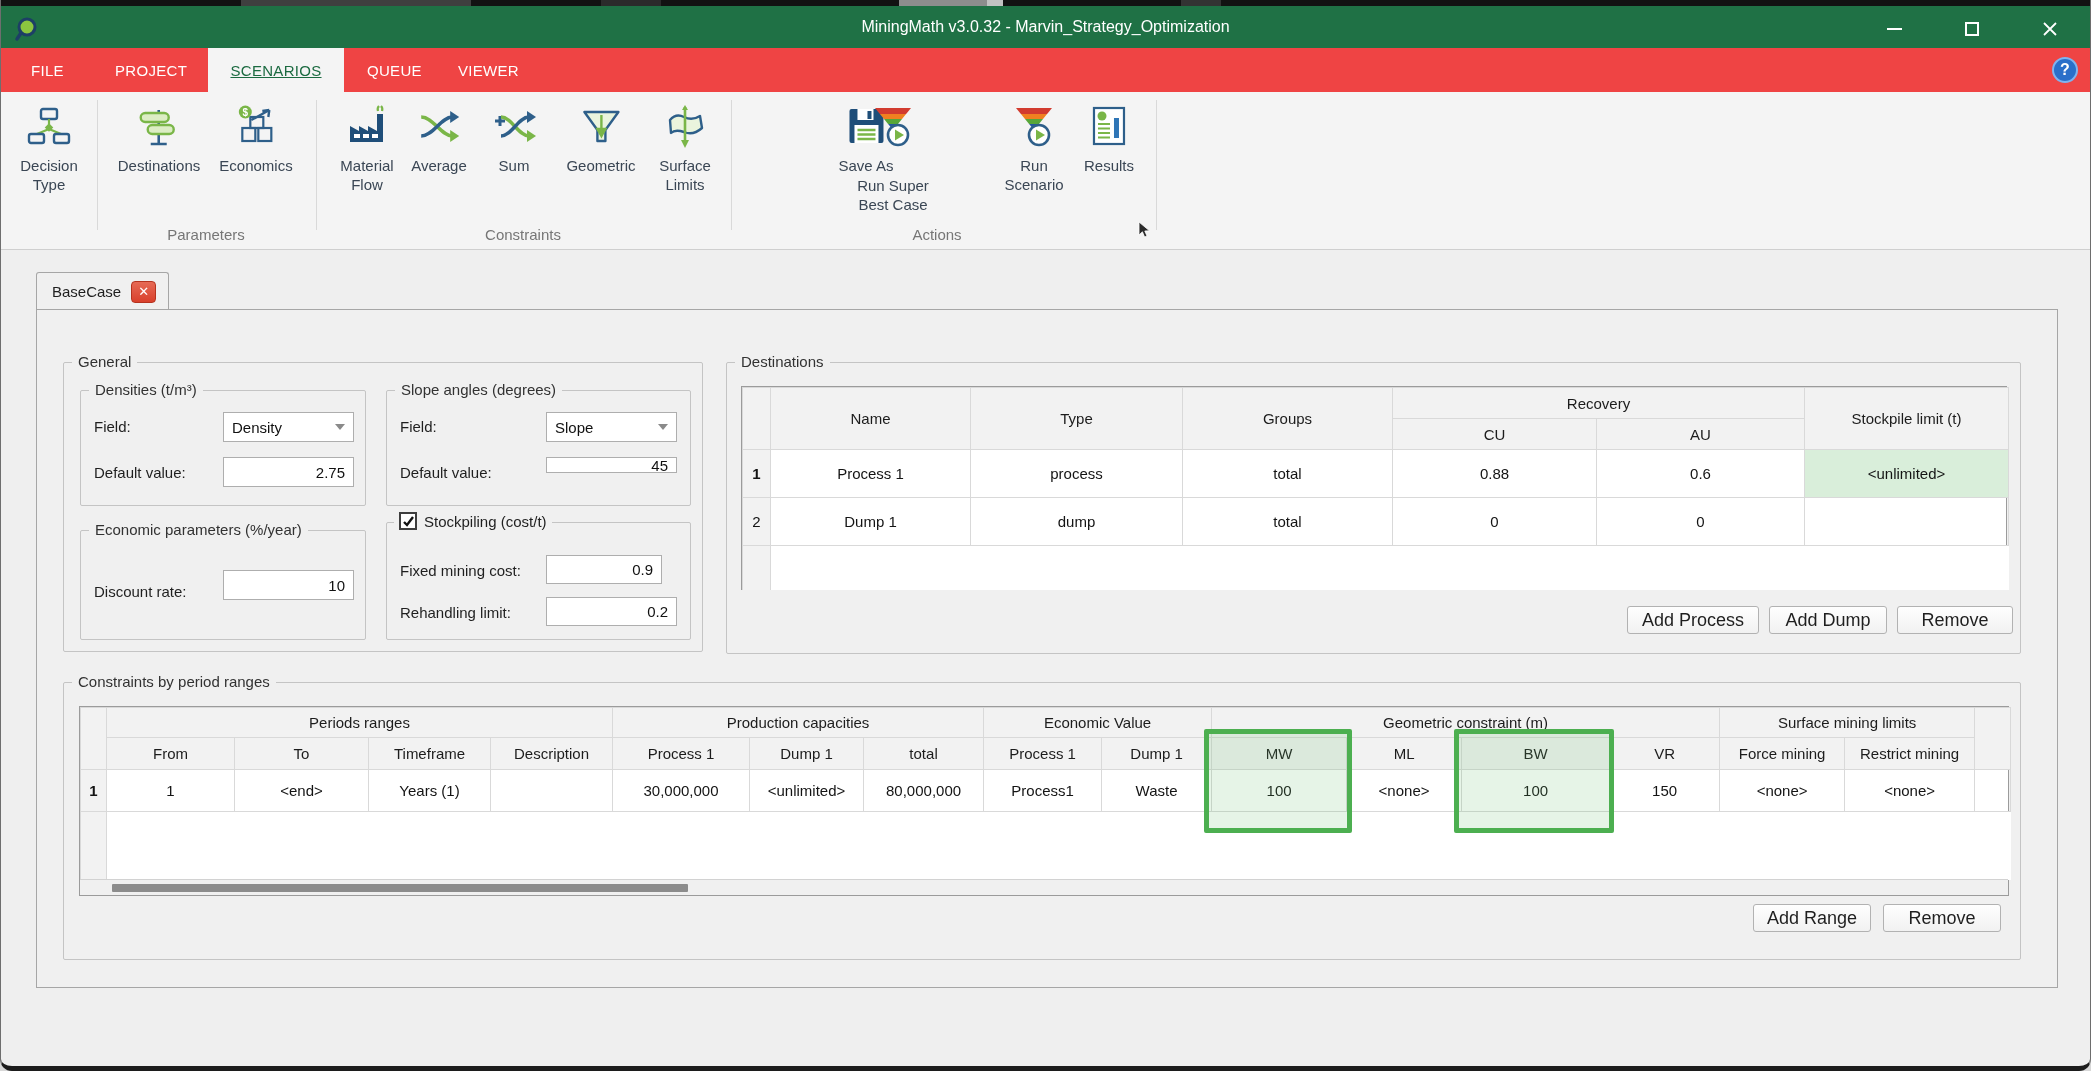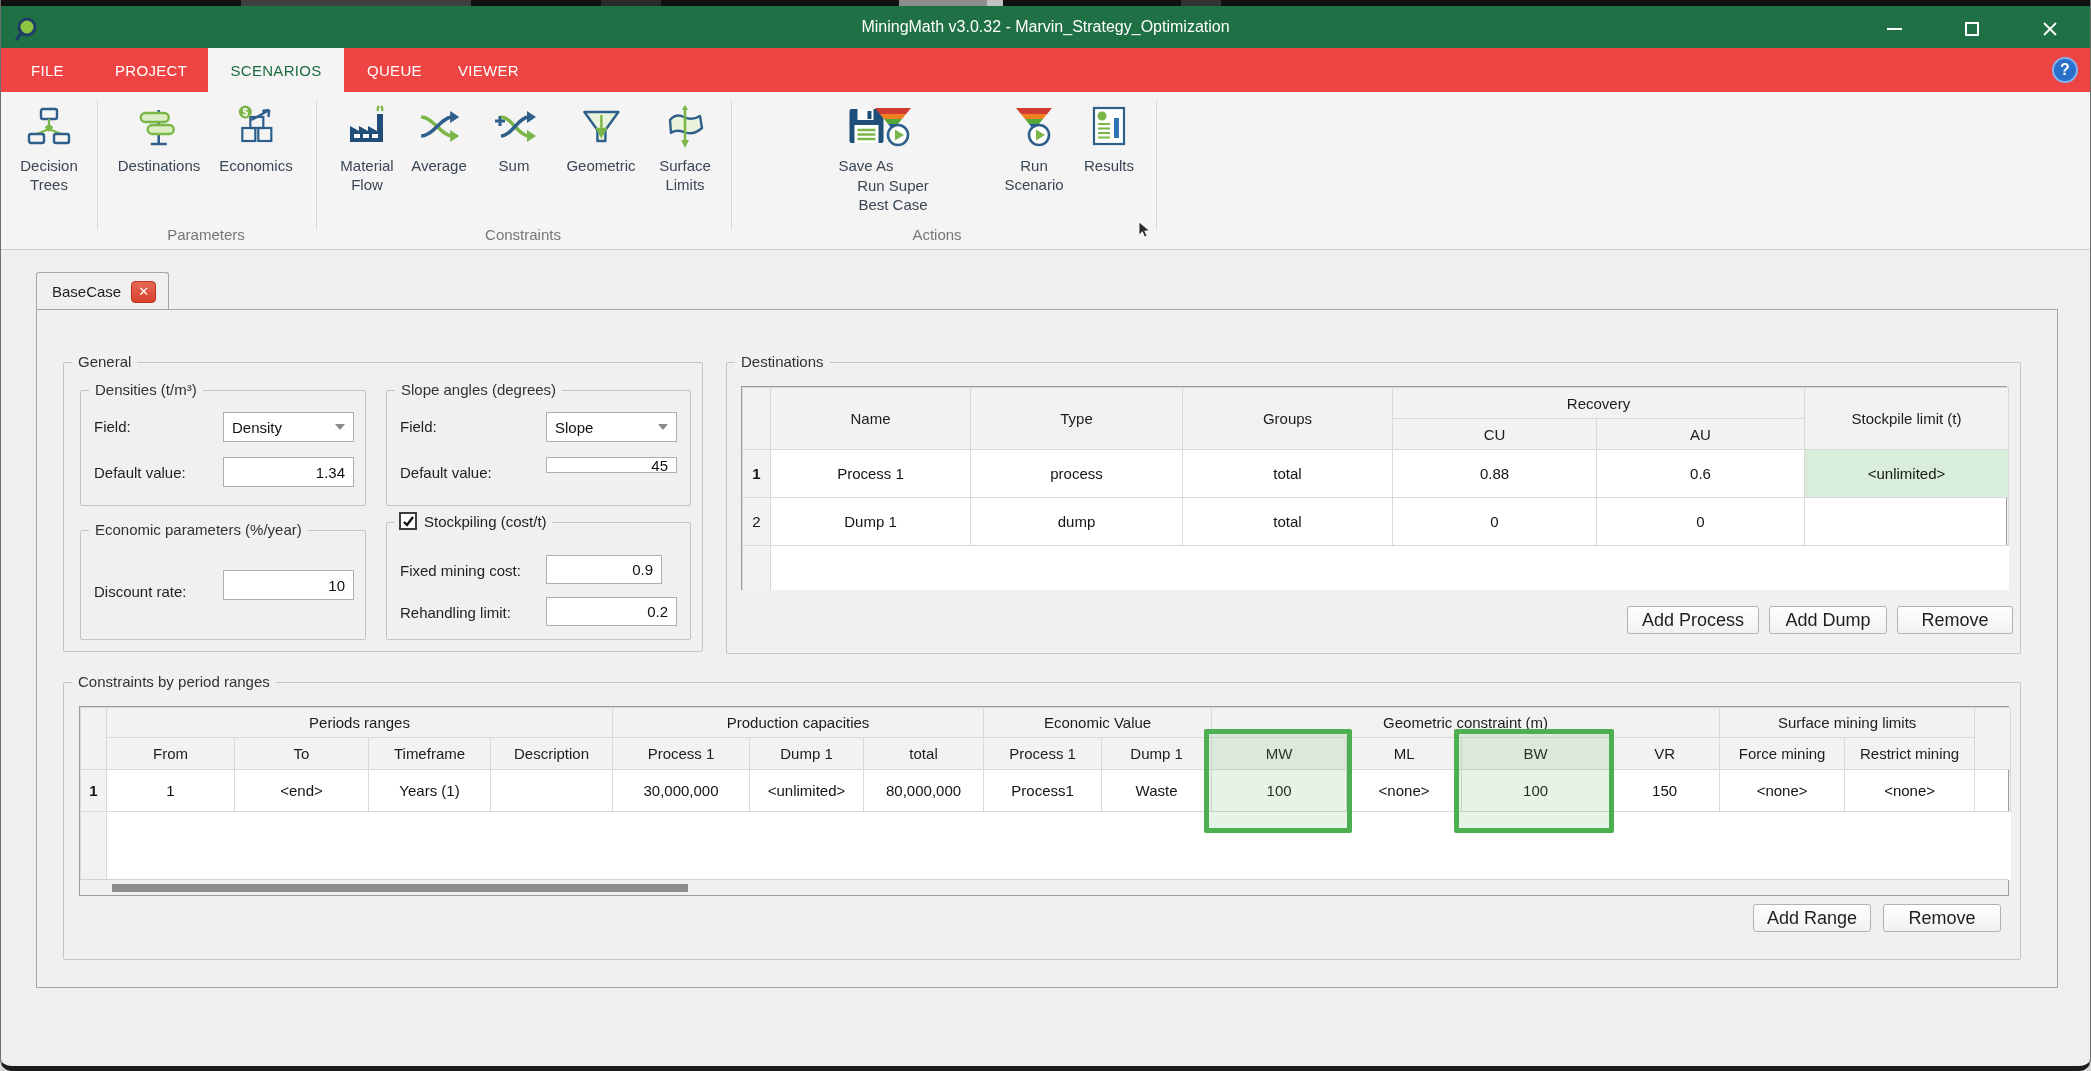--- a/index.html
+++ b/index.html
@@ -16,21 +16,21 @@
   .app-logo { position:absolute; left:12px; top:10px; }
   .title-text { position:absolute; left:0; top:0; width:100%; height:42px; display:flex; align-items:center; justify-content:center;
                 color:#fff; font-size:16px; }
   .win-btn { position:absolute; top:8px; width:56px; height:30px; display:flex; align-items:center; justify-content:center; cursor:pointer; }
   .glyph-min { width:15px; height:2px; background:#fff; }
   .glyph-max { width:14px; height:14px; border:2px solid #fff; }
 
   .menubar { position:absolute; left:0; top:48px; width:100%; height:44px; background:#ef4444; }
   .menu-tab { position:absolute; top:0; height:44px; display:flex; align-items:center; justify-content:center;
               color:#fff; font-size:15px; letter-spacing:.3px; cursor:pointer; padding:0 14px; }
-  .menu-tab.active { background:#f4f4f4; color:#1b6a40; height:45px; }
+  .menu-tab.active { background:#f4f4f4; color:#1b6a40; height:45px;text-decoration:underline; }
   .help-badge { position:absolute; right:12px; top:9px; width:26px; height:26px; border-radius:50%;
                 background:#2a6fc9; border:2px solid #7fb3ef; color:#fff; font-weight:bold; font-size:16px;
                 display:flex; align-items:center; justify-content:center; cursor:pointer; }
 
   .ribbon { position:absolute; left:0; top:92px; width:100%; height:158px; background:#f4f4f4; border-bottom:1px solid #cfcfcf; }
   .rsep { position:absolute; top:8px; height:130px; width:1px; background:#d9d9d9; }
   .ritem { position:absolute; top:6px; transform:translateX(-50%); display:flex; flex-direction:column; align-items:center;
            cursor:pointer; padding:2px 4px; }
   .ritem .icn { height:50px; display:flex; align-items:flex-end; justify-content:center; }
   .ritem .rlabel { margin-top:6px; font-size:15px; color:#3a4654; text-align:center; line-height:19px; }
@@ -130,21 +130,21 @@
     <div class="ritem" style="left:48px;">
       <div class="icn">
         <svg width="46" height="46" viewBox="0 0 46 46">
           <rect x="15" y="5" width="16" height="10" rx="2" fill="none" stroke="#2e5f8a" stroke-width="2.4"></rect>
           <path d="M23 15 V21 M23 25 L11 30 M23 25 L35 30" stroke="#7ab648" stroke-width="2.2" fill="none"></path>
           <rect x="20" y="20.5" width="6" height="6" transform="rotate(45 23 23.5)" fill="#7ab648"></rect>
           <rect x="3" y="30" width="15" height="9" rx="2" fill="none" stroke="#2e5f8a" stroke-width="2.4"></rect>
           <rect x="28" y="30" width="15" height="9" rx="2" fill="none" stroke="#2e5f8a" stroke-width="2.4"></rect>
         </svg>
       </div>
-      <span class="rlabel" style="width:70px;">Decision Trees</span>
+      <span class="rlabel" style="width:70px;">Decision Type</span>
     </div>
 
     <div class="ritem" style="left:158px;">
       <div class="icn">
         <svg width="46" height="46" viewBox="0 0 46 46">
           <path d="M23 6 V40 M15 40 H31" stroke="#2e5f8a" stroke-width="2.6"></path>
           <rect x="5" y="9" width="28" height="9" rx="4.5" fill="#dcedc4" stroke="#7ab648" stroke-width="2.4"></rect>
           <rect x="12" y="21" width="26" height="9" rx="4.5" fill="#dcedc4" stroke="#7ab648" stroke-width="2.4"></rect>
         </svg>
       </div>
@@ -316,21 +316,21 @@
   <div class="gb" style="left:62px;top:362px;width:640px;height:290px;">
     <span class="gbt">General</span>
   </div>
   <div class="flabel" style="left:93px;top:418px;">Field:</div>
   <div class="field sel" style="left:222px;top:412px;width:131px;height:30px;">
     <span>Density</span>
     <span class="caret"></span>
   </div>
   <div class="flabel" style="left:93px;top:464px;">Default value:</div>
   <div class="field num" style="left:222px;top:457px;width:131px;height:30px;">
-    <span>1.34</span>
+    <span>2.75</span>
   </div>
 
   <div class="gb" style="left:385px;top:390px;width:305px;height:116px;">
     <span class="gbt">Slope angles (degrees)</span>
   </div>
   <div class="flabel" style="left:399px;top:418px;">Field:</div>
   <div class="field sel" style="left:545px;top:412px;width:131px;height:30px;">
     <span>Slope</span>
     <span class="caret"></span>
   </div>

